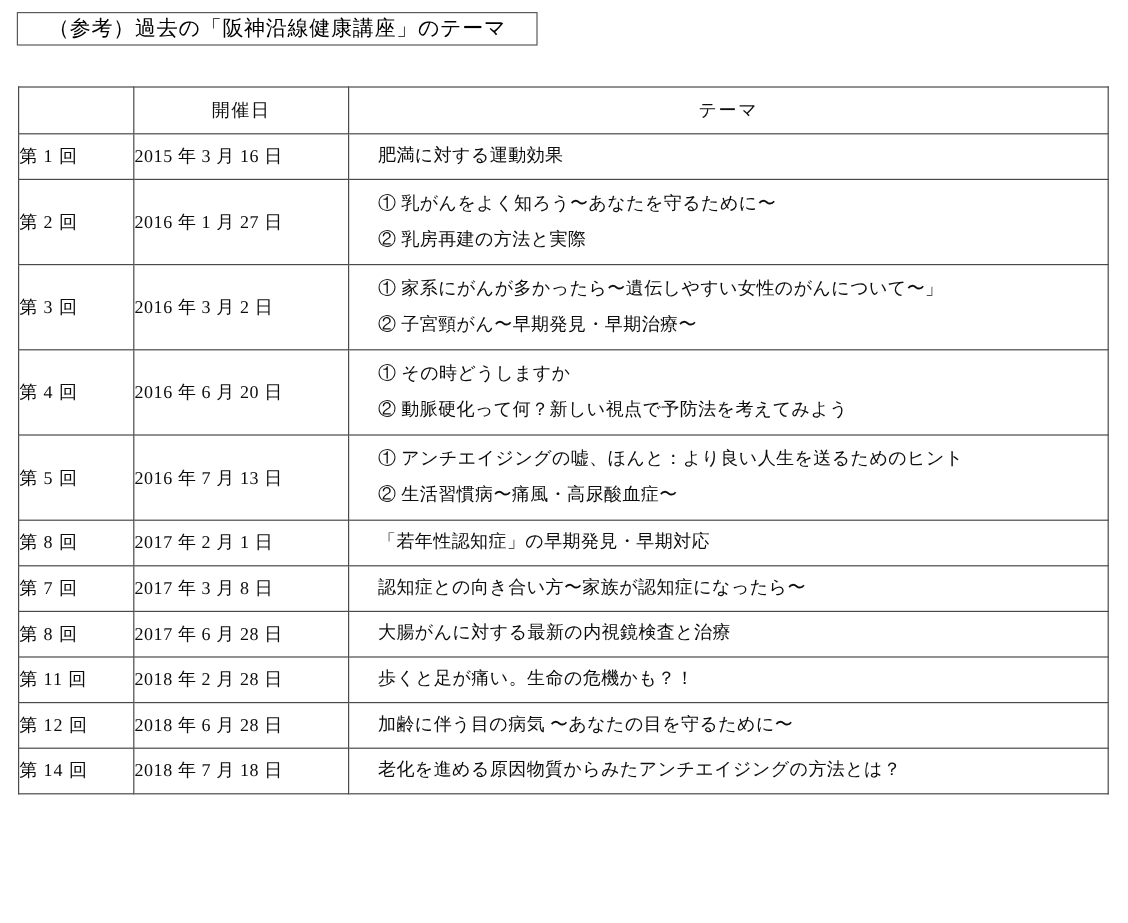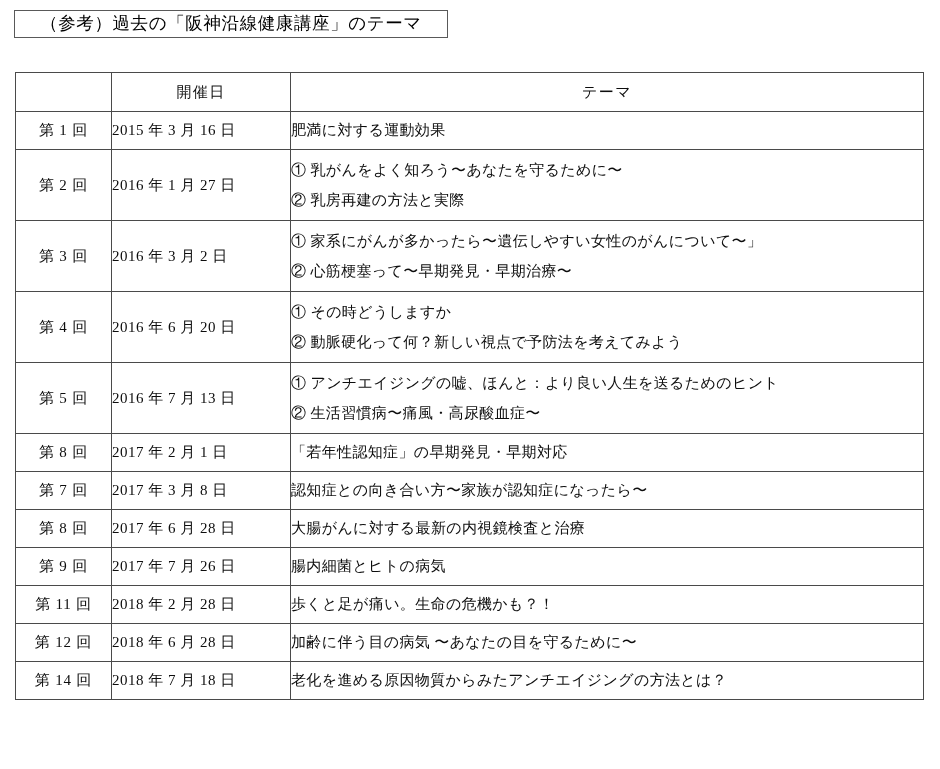--- a/index.html
+++ b/index.html
@@ -75,40 +75,41 @@
   th.th-blank { }
   th.th-date, th.th-theme {
     text-align: center;
     letter-spacing: 1.4px;
     font-size: 15.5px;
     font-family: Liberation Mono, monospace;
   }
 
   
   td.cell-no {
-    text-align: center;
+    text-align: left;
     letter-spacing: 0.8px;
     white-space: nowrap;
     padding: 0 2px;
   }
   td.cell-date {
     text-align: left;
     letter-spacing: 0.5px;
     white-space: nowrap;
     padding: 0 4px;
   }
   td.cell-theme {
     text-align: left;
     padding: 0 8px 0 10px;
     letter-spacing: 0.35px;
   }
   td.cell-theme .theme-line {
     display: block;
     white-space: nowrap;
     overflow: hidden;
+    margin-left: 24px;
   }
 
   
   tr.r-single td { height: 37px; }
   tr.r-single td.cell-theme .theme-line { line-height: 37px; }
 
   
   tr.r-double td { height: 70px; }
   tr.r-double td.cell-no,
   tr.r-double td.cell-date {
@@ -160,21 +161,21 @@
           <td class="cell-theme">
             <span class="theme-line">①  乳がんをよく知ろう〜あなたを守るために〜</span>
             <span class="theme-line">②  乳房再建の方法と実際</span>
           </td>
         </tr>
         <tr class="r-double">
           <td class="cell-no">第 3 回</td>
           <td class="cell-date">2016 年 3 月 2 日</td>
           <td class="cell-theme">
             <span class="theme-line">①  家系にがんが多かったら〜遺伝しやすい女性のがんについて〜」</span>
-            <span class="theme-line">②  心筋梗塞って〜早期発見・早期治療〜</span>
+            <span class="theme-line">②  子宮頸がん〜早期発見・早期治療〜</span>
           </td>
         </tr>
         <tr class="r-double">
           <td class="cell-no">第 4 回</td>
           <td class="cell-date">2016 年 6 月 20 日</td>
           <td class="cell-theme">
             <span class="theme-line">①  その時どうしますか</span>
             <span class="theme-line">②  動脈硬化って何？新しい視点で予防法を考えてみよう</span>
           </td>
         </tr>
@@ -201,27 +202,20 @@
           </td>
         </tr>
         <tr class="r-single">
           <td class="cell-no">第 8 回</td>
           <td class="cell-date">2017 年 6 月 28 日</td>
           <td class="cell-theme">
             <span class="theme-line">大腸がんに対する最新の内視鏡検査と治療</span>
           </td>
         </tr>
         <tr class="r-single">
-          <td class="cell-no">第 9 回</td>
-          <td class="cell-date">2017 年 7 月 26 日</td>
-          <td class="cell-theme">
-            <span class="theme-line">腸内細菌とヒトの病気</span>
-          </td>
-        </tr>
-        <tr class="r-single">
           <td class="cell-no">第 11 回</td>
           <td class="cell-date">2018 年 2 月 28 日</td>
           <td class="cell-theme">
             <span class="theme-line">歩くと足が痛い。生命の危機かも？！</span>
           </td>
         </tr>
         <tr class="r-single">
           <td class="cell-no">第 12 回</td>
           <td class="cell-date">2018 年 6 月 28 日</td>
           <td class="cell-theme">

